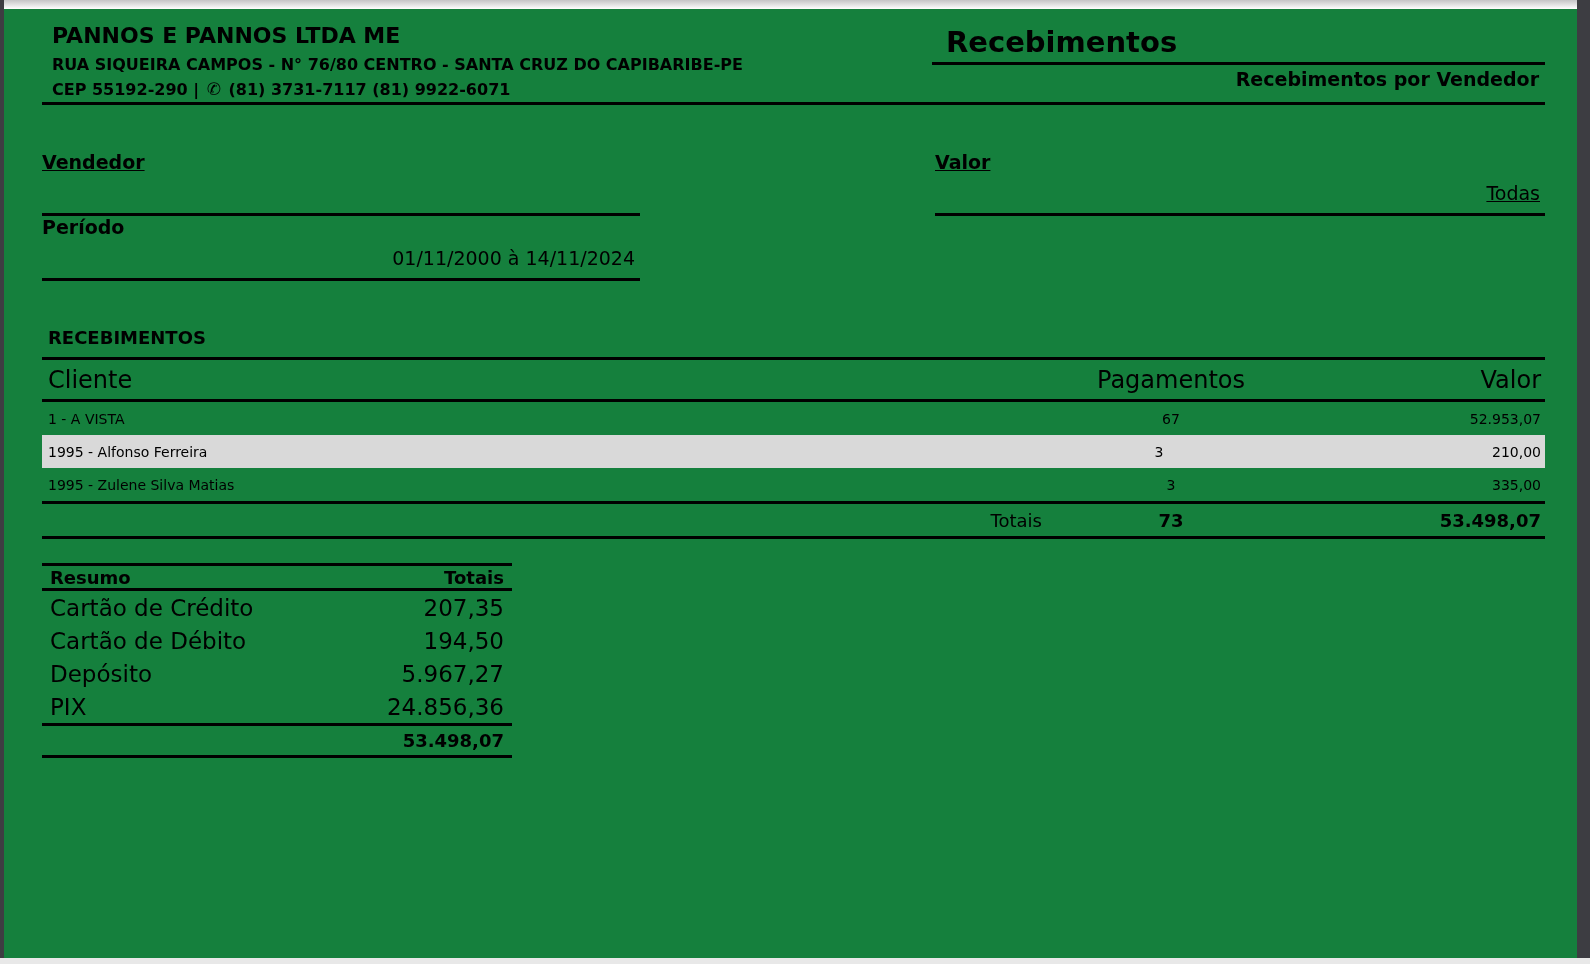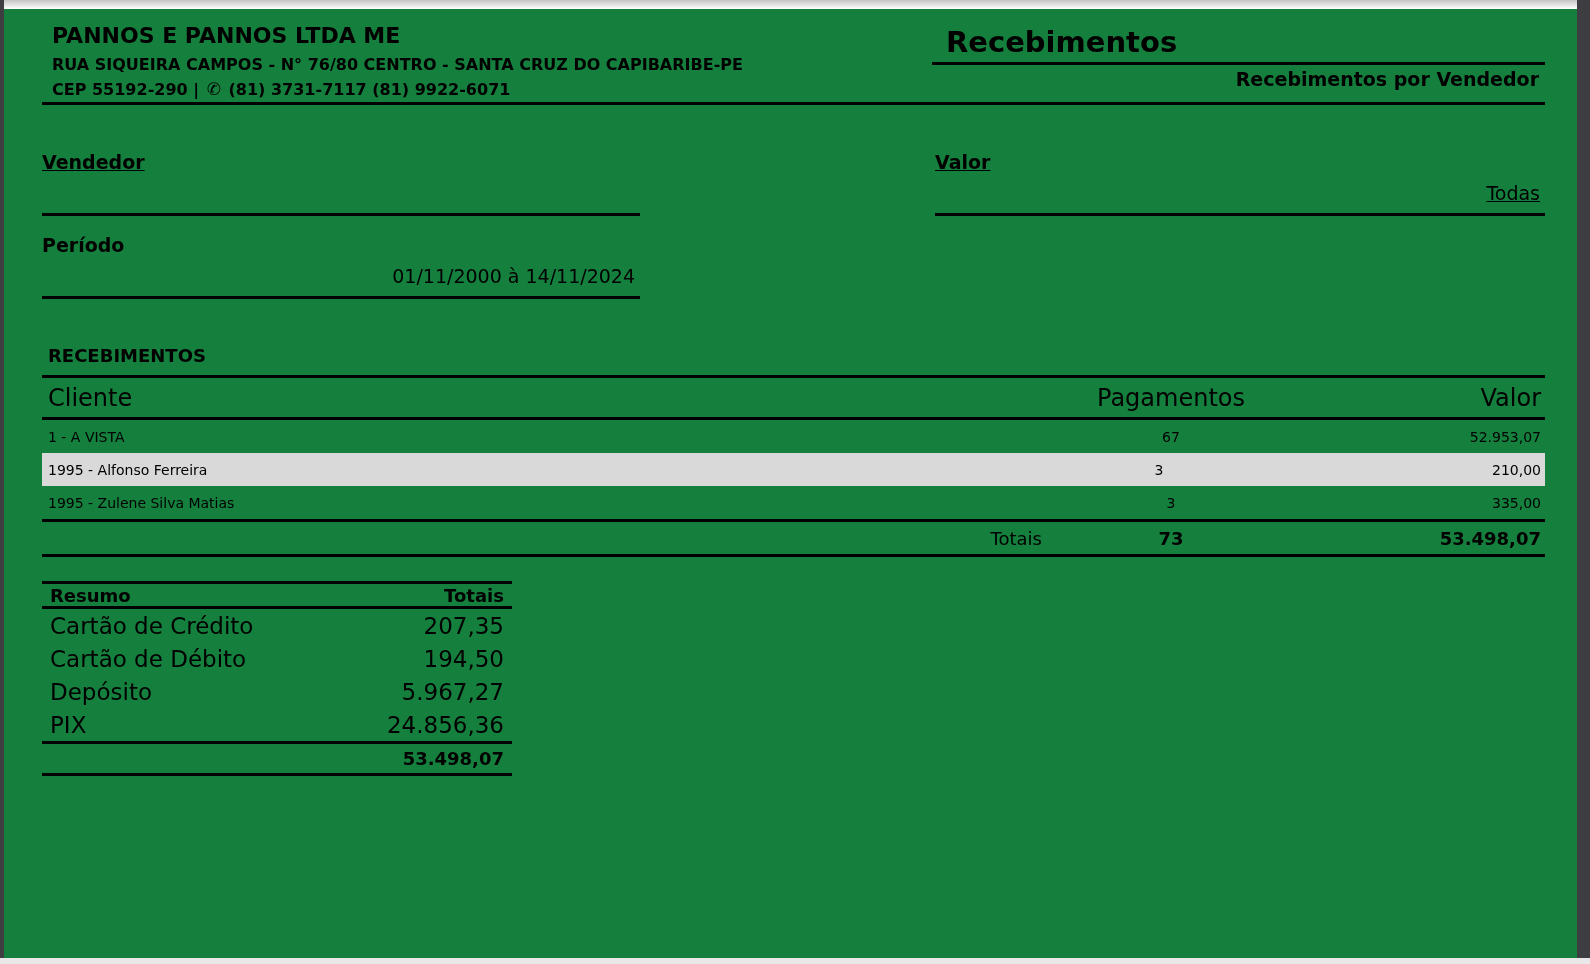--- a/index.html
+++ b/index.html
@@ -39,21 +39,21 @@
 
   
   .fields-row { display:flex; margin-top:46px;text-decoration:underline; }
   .field { border-bottom:3px solid var(--rule,#000); padding-bottom:9px; }
   .field-vendedor, .field-periodo { width:598px; }
   .field-loja { width:610px; }
   .spacer { flex:1; }
   .field-label { font-size:19px; font-weight:bold; }
   .field-value { font-size:19px; text-align:right; margin-top:9px; padding-right:5px; }
   .field-value.bold { font-weight:bold; }
-  .field-periodo { margin-top:18px; }
+  .field-periodo { margin-top:0; }
 
   
   .section-title { font-size:18px; font-weight:bold; margin-top:46px; padding-left:6px; }
   .table { margin-top:9px; }
   .t-grid { display:grid; grid-template-columns:1fr 148px 300px; align-items:center; }
   .t-head  { border-top:3px solid var(--rule,#000); border-bottom:3px solid var(--rule,#000);
              height:45px; font-weight:normal; font-size:24px; }
   .t-row   { height:33px; font-size:14px; }
   .t-row.highlight { background:var(--row-highlight,#d9d9d9);gap:12px; }
   .t-total { border-top:3px solid var(--rule,#000); border-bottom:3px solid var(--rule,#000);

